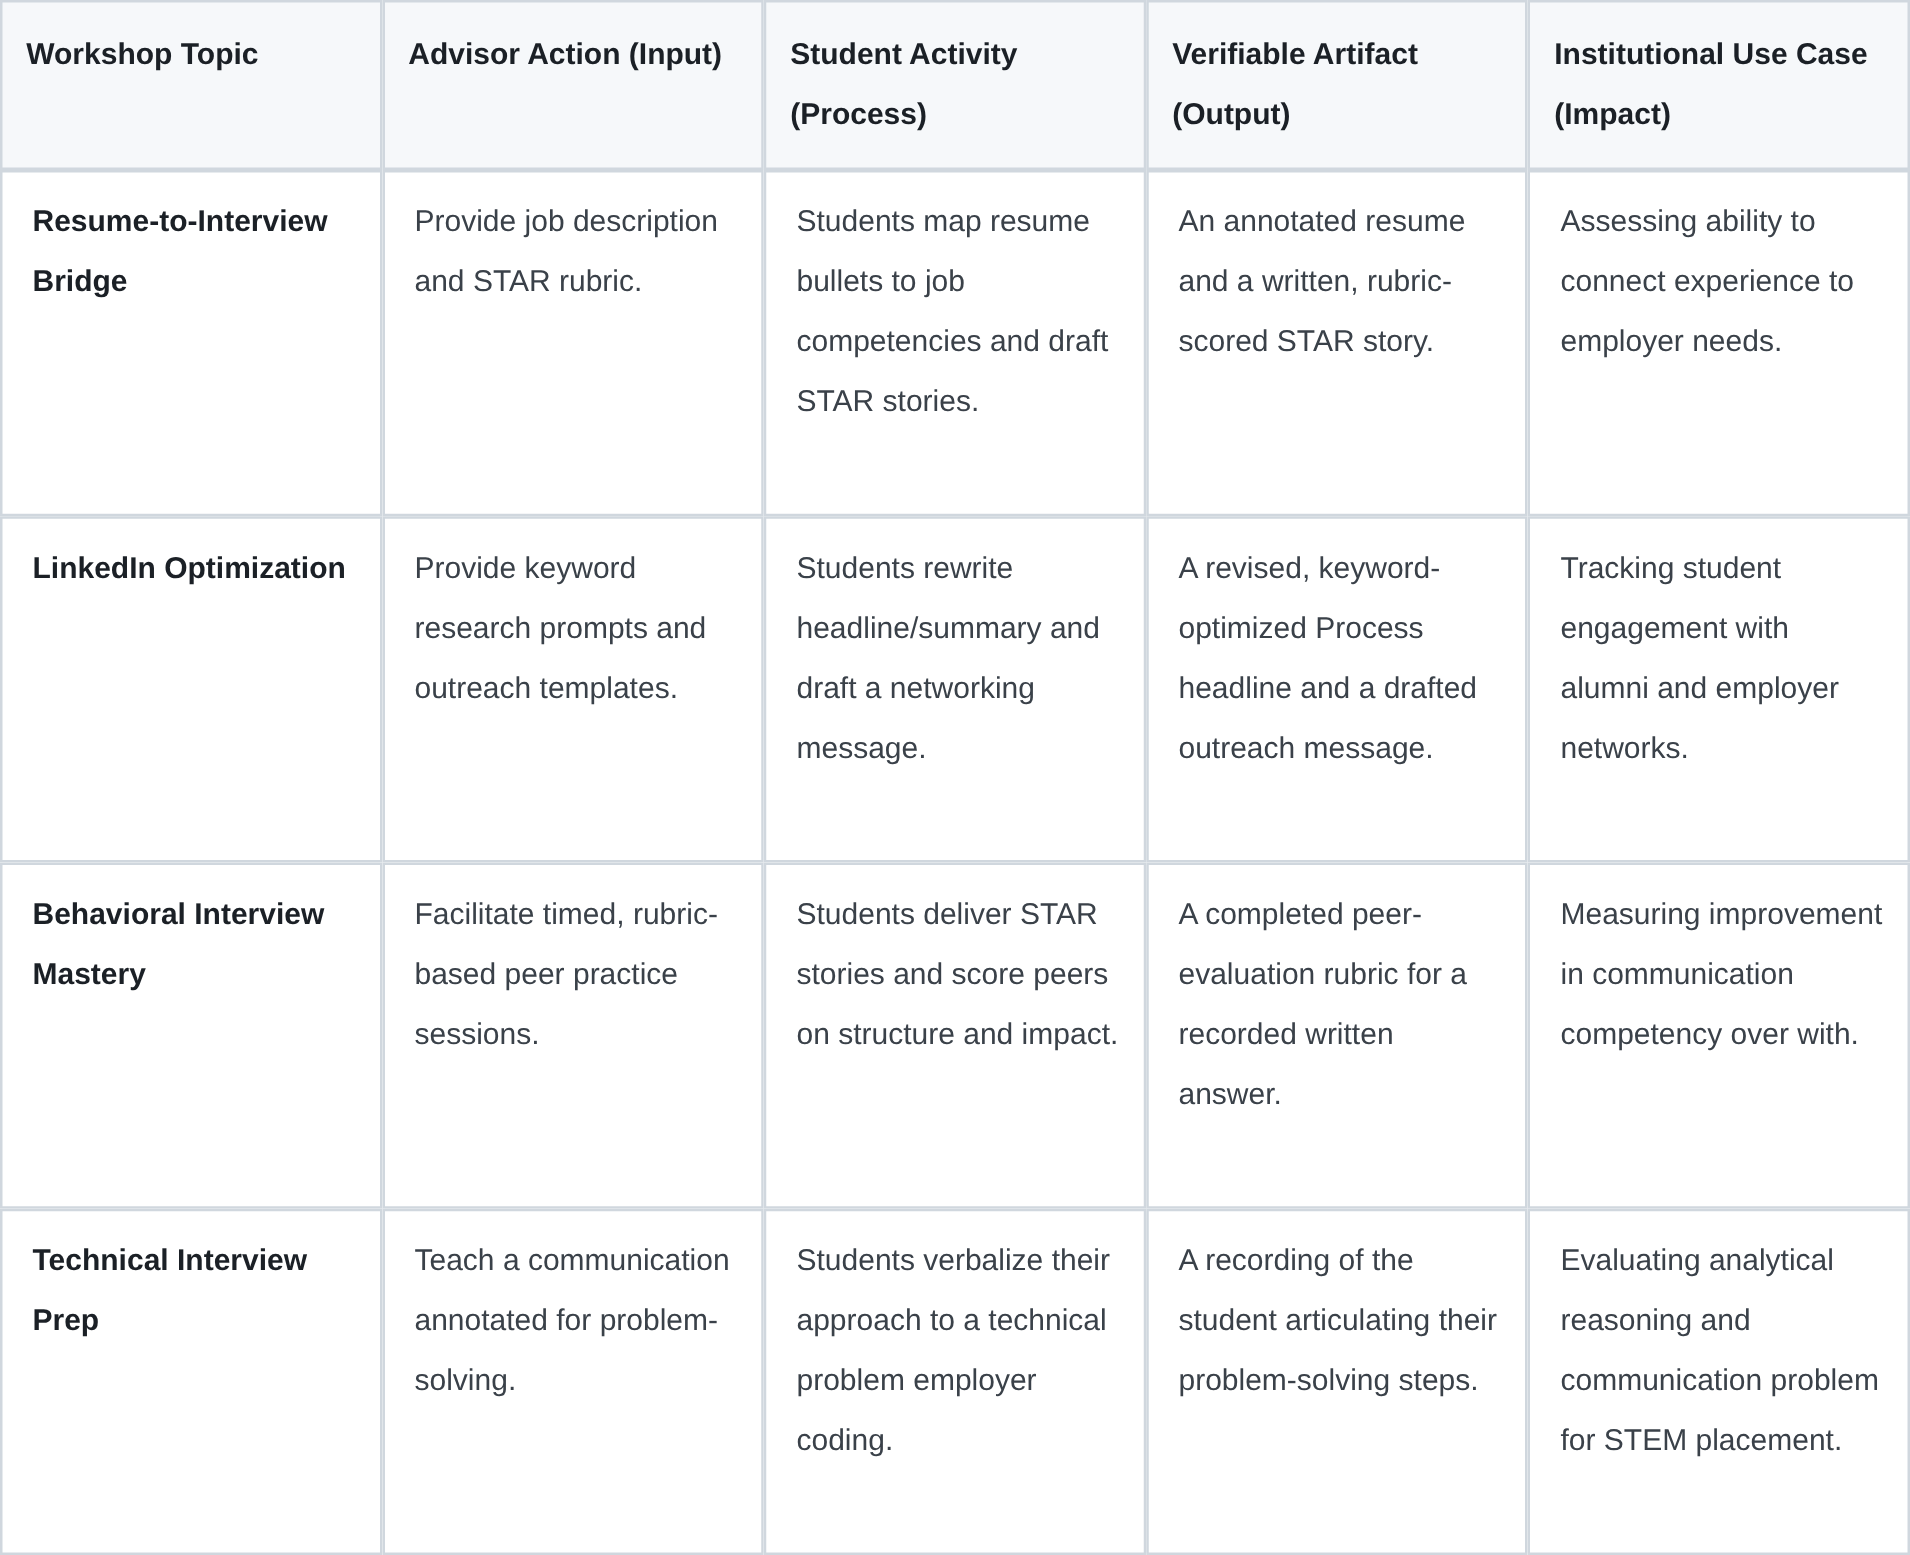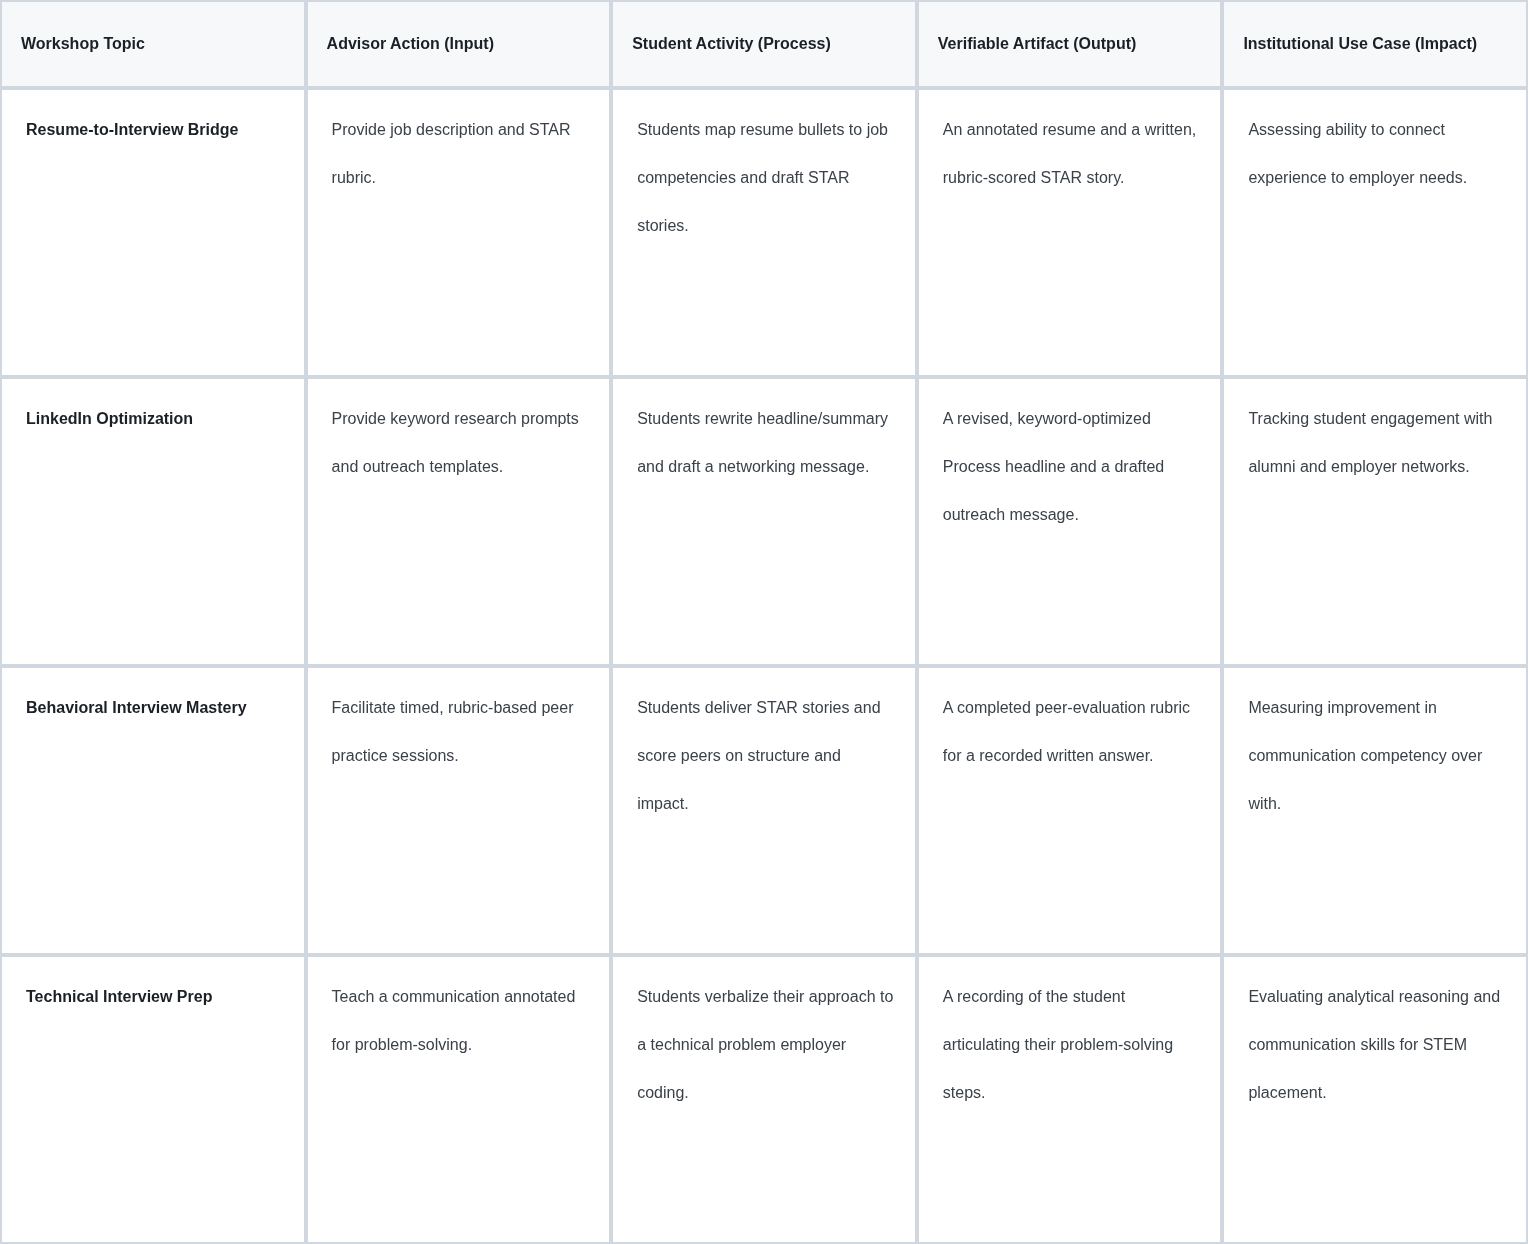--- a/index.html
+++ b/index.html
@@ -21,21 +21,21 @@
     border-spacing: 0;
     table-layout: fixed;
   }
   table.workshop-table col { width: 20%; }
   th, td {
     box-sizing: border-box;
     border: 2px solid #d0d7de;
     vertical-align: top;
     text-align: left;
     padding: 16px 19px;
-    font-size: 16px;
+    font-size: 24px;
     line-height: 48px;
     overflow-wrap: break-word;
   }
   th {
     background: #f6f8fa;
     color: #1b2026;
     font-weight: 700;
     padding-top: 18px;
     padding-bottom: 18px;
   }
@@ -91,17 +91,17 @@
         <td>Facilitate timed, rubric-based peer practice sessions.</td>
         <td>Students deliver STAR stories and score peers on structure and impact.</td>
         <td>A completed peer-evaluation rubric for a recorded written answer.</td>
         <td>Measuring improvement in communication competency over with.</td>
       </tr>
       <tr>
         <td class="topic-cell">Technical Interview Prep</td>
         <td>Teach a communication annotated for problem-solving.</td>
         <td>Students verbalize their approach to a technical problem employer coding.</td>
         <td>A recording of the student articulating their problem-solving steps.</td>
-        <td>Evaluating analytical reasoning and communication skills for STEM placement.</td>
+        <td>Evaluating analytical reasoning and communication problem for STEM placement.</td>
       </tr>
     </tbody>
   </table>
 </div>
 
 </body></html>

